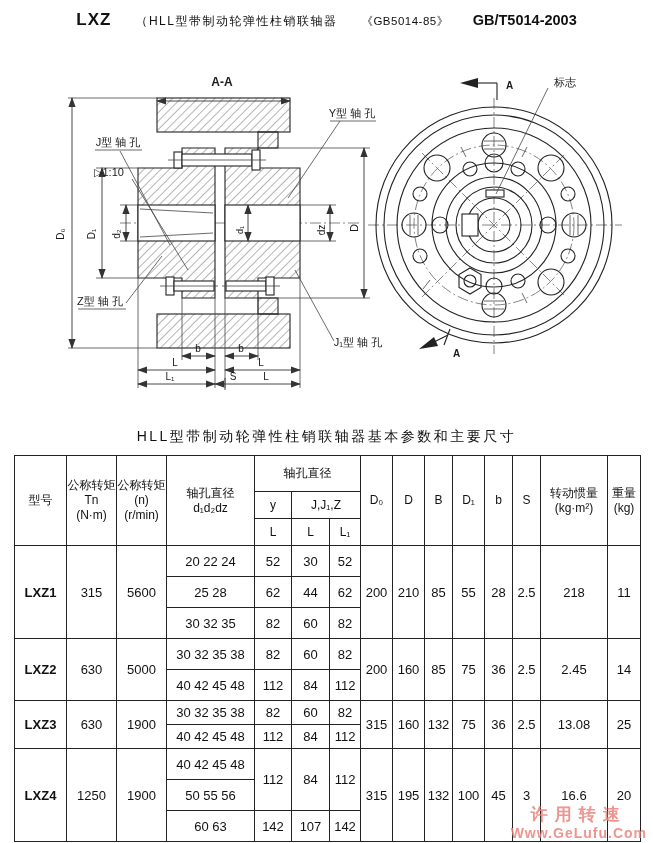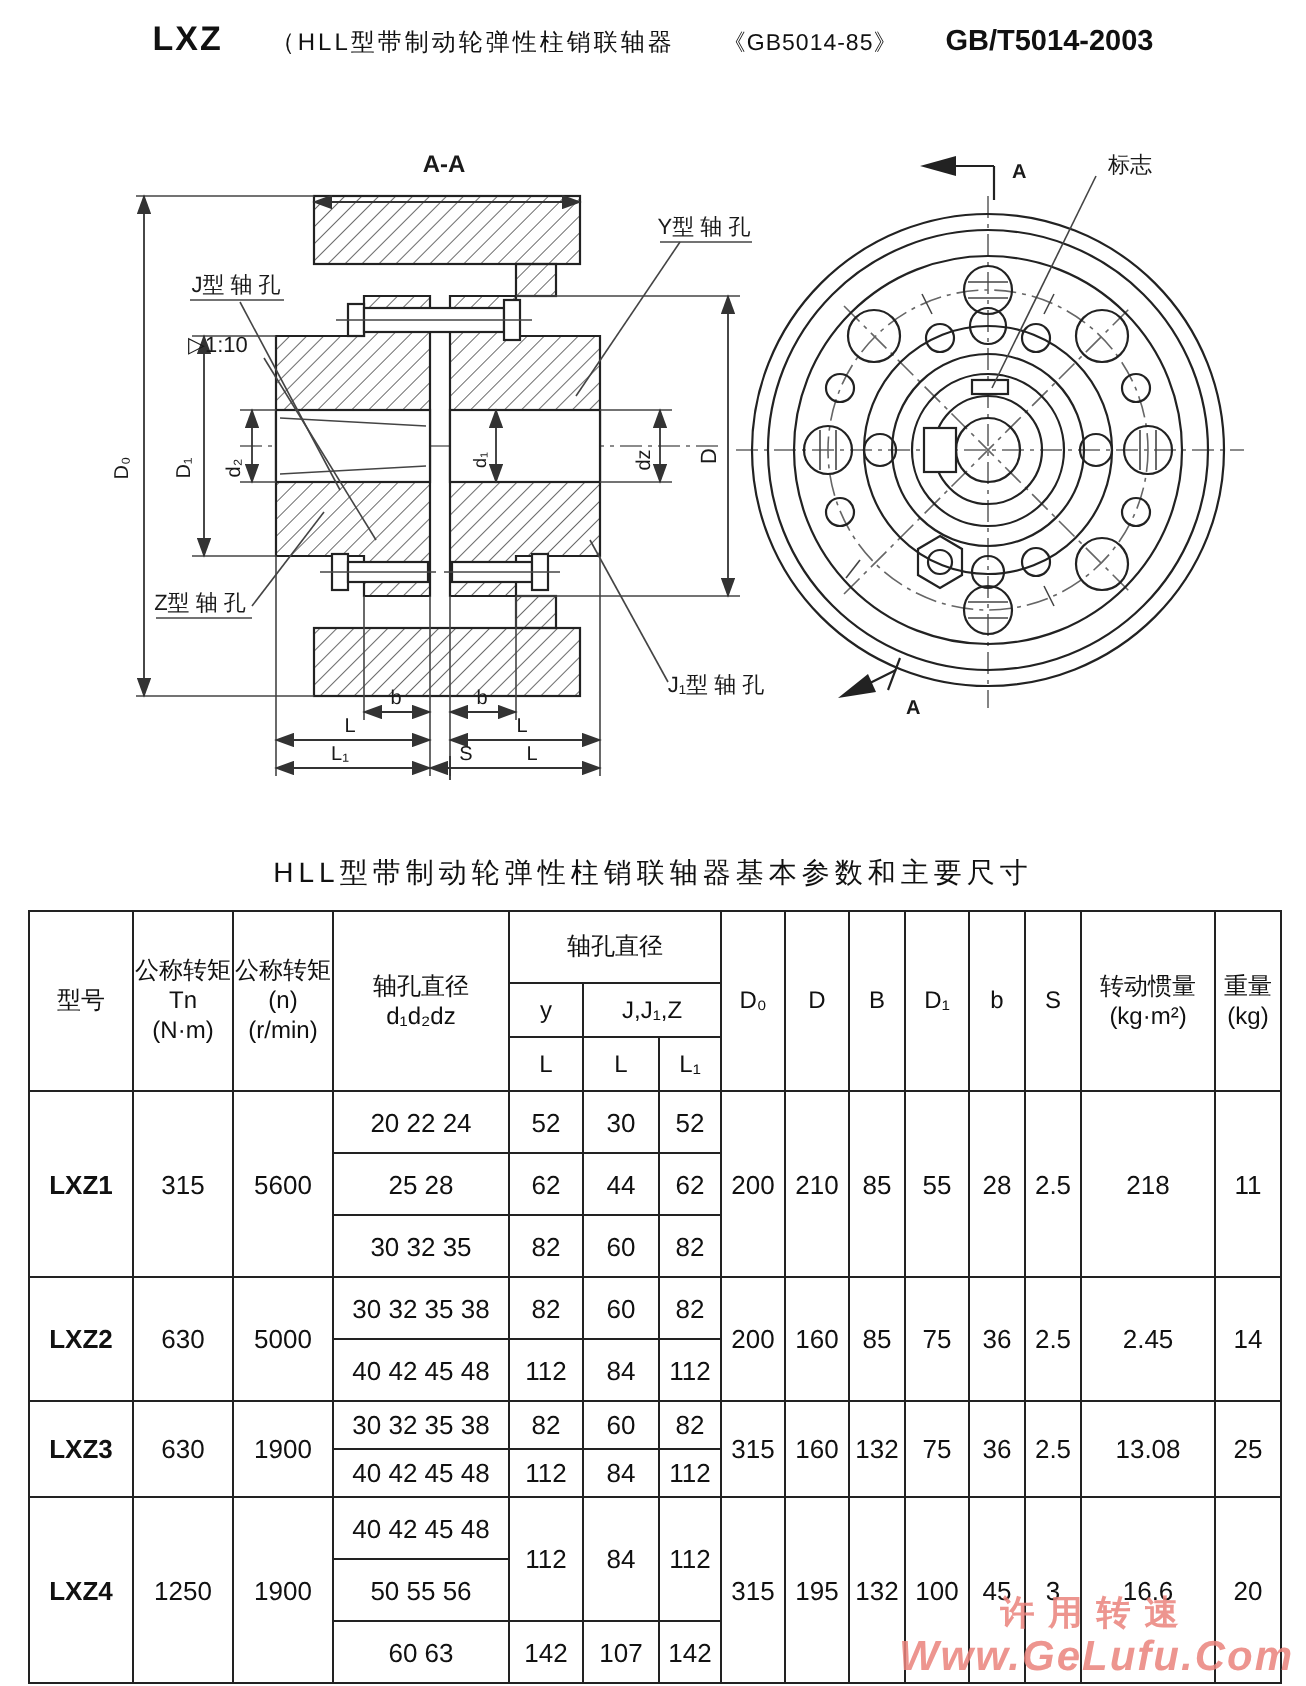--- a/index.html
+++ b/index.html
@@ -31,21 +31,21 @@
   #spec-table th,#spec-table td{border:1px solid #222;text-align:center;
               vertical-align:middle;padding:0;font-size:13px;overflow:hidden;}
   #spec-table th{font-weight:normal;font-size:12px;white-space:pre-line;line-height:1.25;}
   #spec-table td.model{font-weight:bold;font-size:13px;}
   tr.rh1{height:36px;} tr.rh2{height:27px;} tr.rh3{height:27px;}
   tr.r31{height:31px;} tr.r24{height:24px;}
   
   #watermark{position:absolute;right:6px;bottom:2px;text-align:center;opacity:.85;
              line-height:1.15;pointer-events:none;}
   #watermark .w1{font-size:17px;font-weight:bold;letter-spacing:7px;}
-  #watermark .w2{font-size:21px;font-weight:bold;letter-spacing:1px;font-style:italic;}
+  #watermark .w2{font-size:14px;font-weight:bold;letter-spacing:1px;}
 </style>
 </head>
 <body>
 
 <div id="page">
 
   <div id="title-row">
     <span class="t-model">LXZ</span>
     <span class="t-main">（HLL型带制动轮弹性柱销联轴器</span>
     <span class="t-old">《GB5014-85》</span>

